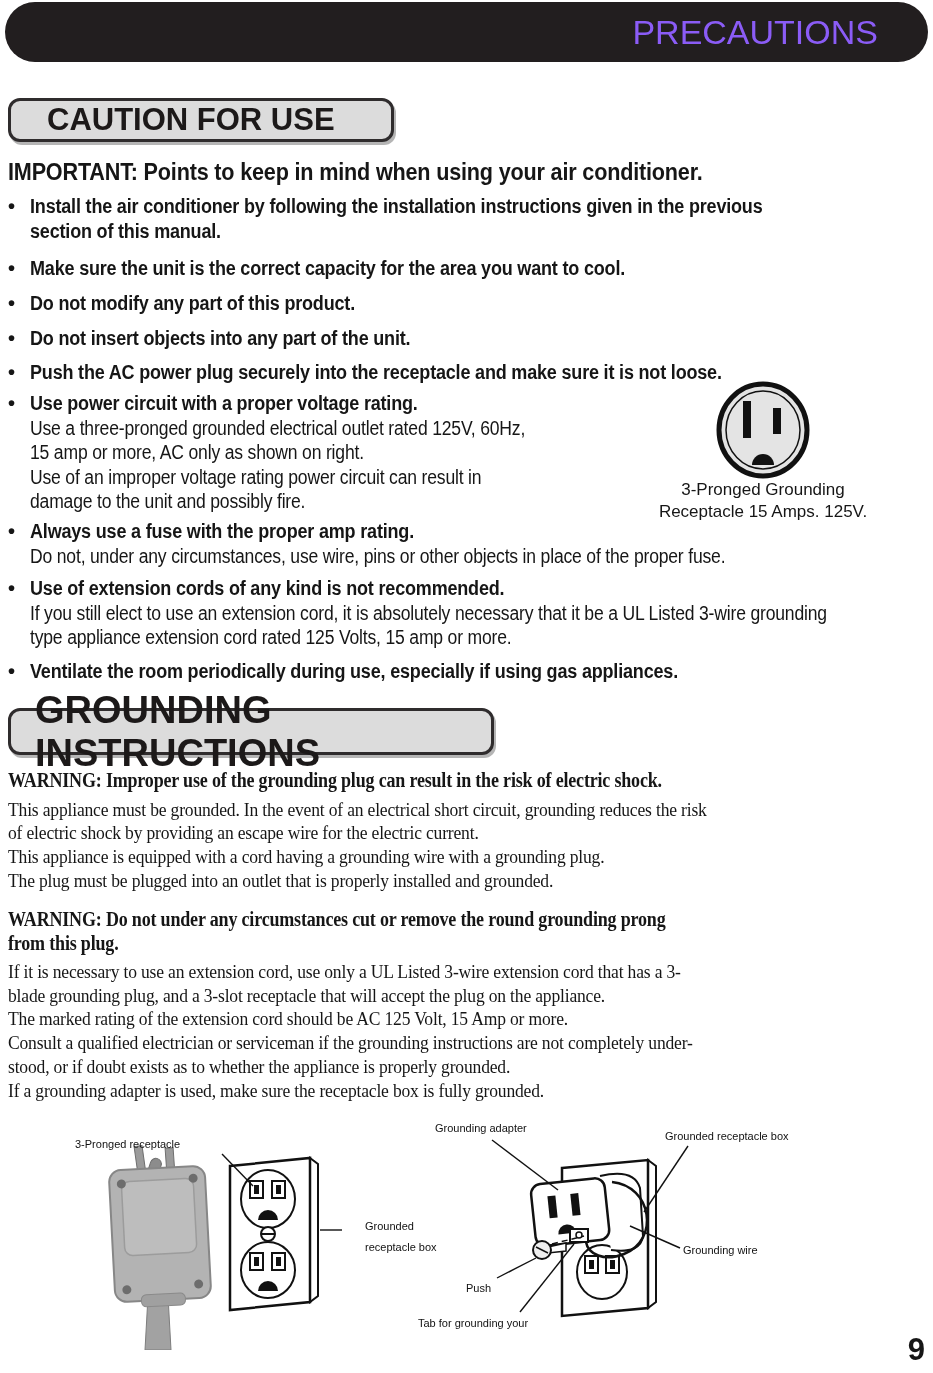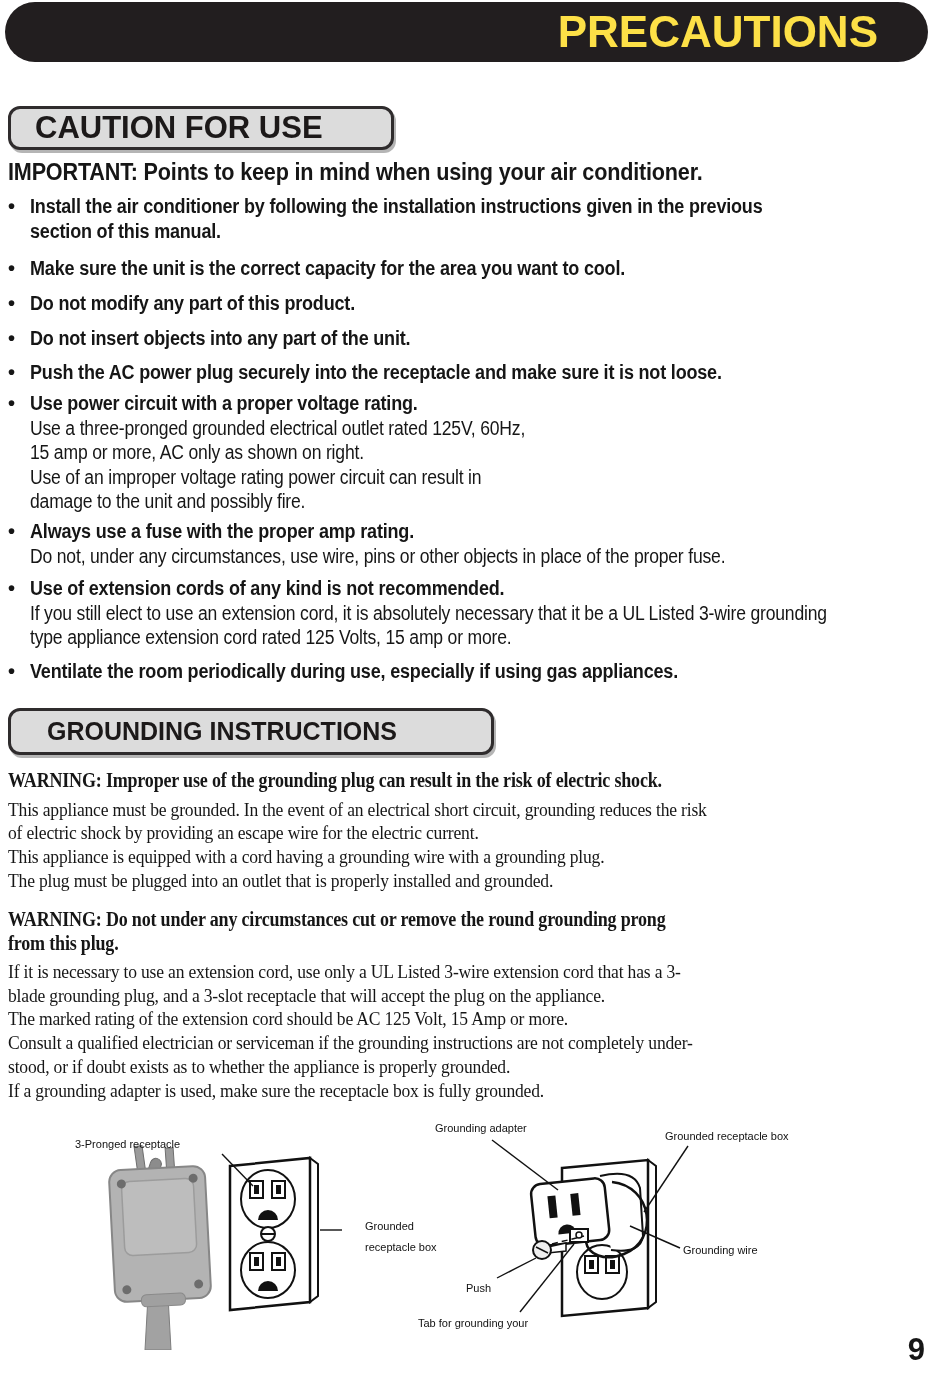--- a/index.html
+++ b/index.html
@@ -6,29 +6,29 @@
   .page{
     position:relative;width:933px;height:1373px;background:#ffffff;overflow:hidden;
     font-family:"Liberation Sans",sans-serif;color:#161616;
   }
   
   .banner{
     position:absolute;top:2px;left:5px;right:5px;height:60px;background:#221e1f;
     border-radius:31px;display:flex;align-items:center;justify-content:flex-end;
     padding-right:50px;box-sizing:border-box;
   }
-  .banner-text{color:#fde047;font-size:44px;font-weight:bold;letter-spacing:0px;}
+  .banner-text{color:#8b5cf6;font-size:34px;font-weight:normal;letter-spacing:0px;}
   
   .secbox{
     position:absolute;left:8px;background:#dcdcdc;border:3px solid #2f2c2d;border-radius:12px;
     box-sizing:border-box;display:flex;align-items:center;font-weight:bold;color:#1c1919;
     box-shadow:2px 3px 0 rgba(90,90,90,.45);
   }
-  .caution-box{top:106px;width:386px;height:44px;font-size:31px;padding-left:24px;}
-  .grounding-box{top:708px;width:486px;height:47px;font-size:25px;padding-left:36px;}
+  .caution-box{top:98px;width:386px;height:44px;font-size:31px;padding-left:36px;}
+  .grounding-box{top:708px;width:486px;height:47px;font-size:38px;padding-left:24px;}
   
   .tline{white-space:nowrap;transform:scaleX(.9);transform-origin:left center;letter-spacing:-0.2px;}
   .important{position:absolute;left:8px;top:158px;font-weight:bold;font-size:24px;}
   .bullet{position:absolute;left:8px;display:flex;gap:9px;}
   .dot{width:13px;font-size:20px;font-weight:bold;line-height:25px;flex:none;}
   .btext .bold-line{font-weight:bold;font-size:20px;line-height:25px;}
   .btext .body-line{font-weight:normal;font-size:19.5px;line-height:24.3px;}
   .btext .body-first{margin-top:0px;}
   
   .recept-fig{position:absolute;left:650px;top:381px;width:226px;text-align:center;}
@@ -102,20 +102,31 @@
     <span class="dot">•</span>
     <div class="btext">
       <div class="bold-line tline">Use power circuit with a proper voltage rating.</div>
       <div class="body-line body-first tline">Use a three-pronged grounded electrical outlet rated 125V, 60Hz,</div>
       <div class="body-line tline">15 amp or more, AC only as shown on right.</div>
       <div class="body-line tline">Use of an improper voltage rating power circuit can result in</div>
       <div class="body-line tline">damage to the unit and possibly fire.</div>
     </div>
   </div>
 
+  <div class="recept-fig">
+    <svg width="96" height="98" viewBox="0 0 96 98">
+      <ellipse cx="48" cy="49" rx="44" ry="46" fill="#e4e4e4" stroke="#111" stroke-width="5"></ellipse>
+      <ellipse cx="48" cy="49" rx="37" ry="39" fill="none" stroke="#111" stroke-width="1.5"></ellipse>
+      <rect x="28" y="20" width="8" height="37" fill="#111"></rect>
+      <rect x="58" y="27" width="8" height="26" fill="#111"></rect>
+      <path d="M37,84 a11,11 0 0 1 22,0 z" fill="#111"></path>
+    </svg>
+    <div class="cap-line">3-Pronged  Grounding</div>
+    <div class="cap-line">Receptacle 15 Amps. 125V.</div>
+  </div>
 
   <div class="bullet" style="top:519px">
     <span class="dot">•</span>
     <div class="btext">
       <div class="bold-line tline">Always use a fuse with the proper amp rating.</div>
       <div class="body-line body-first tline">Do not, under any circumstances, use wire, pins or other objects in place of the proper fuse.</div>
     </div>
   </div>
 
   <div class="bullet" style="top:576px">

